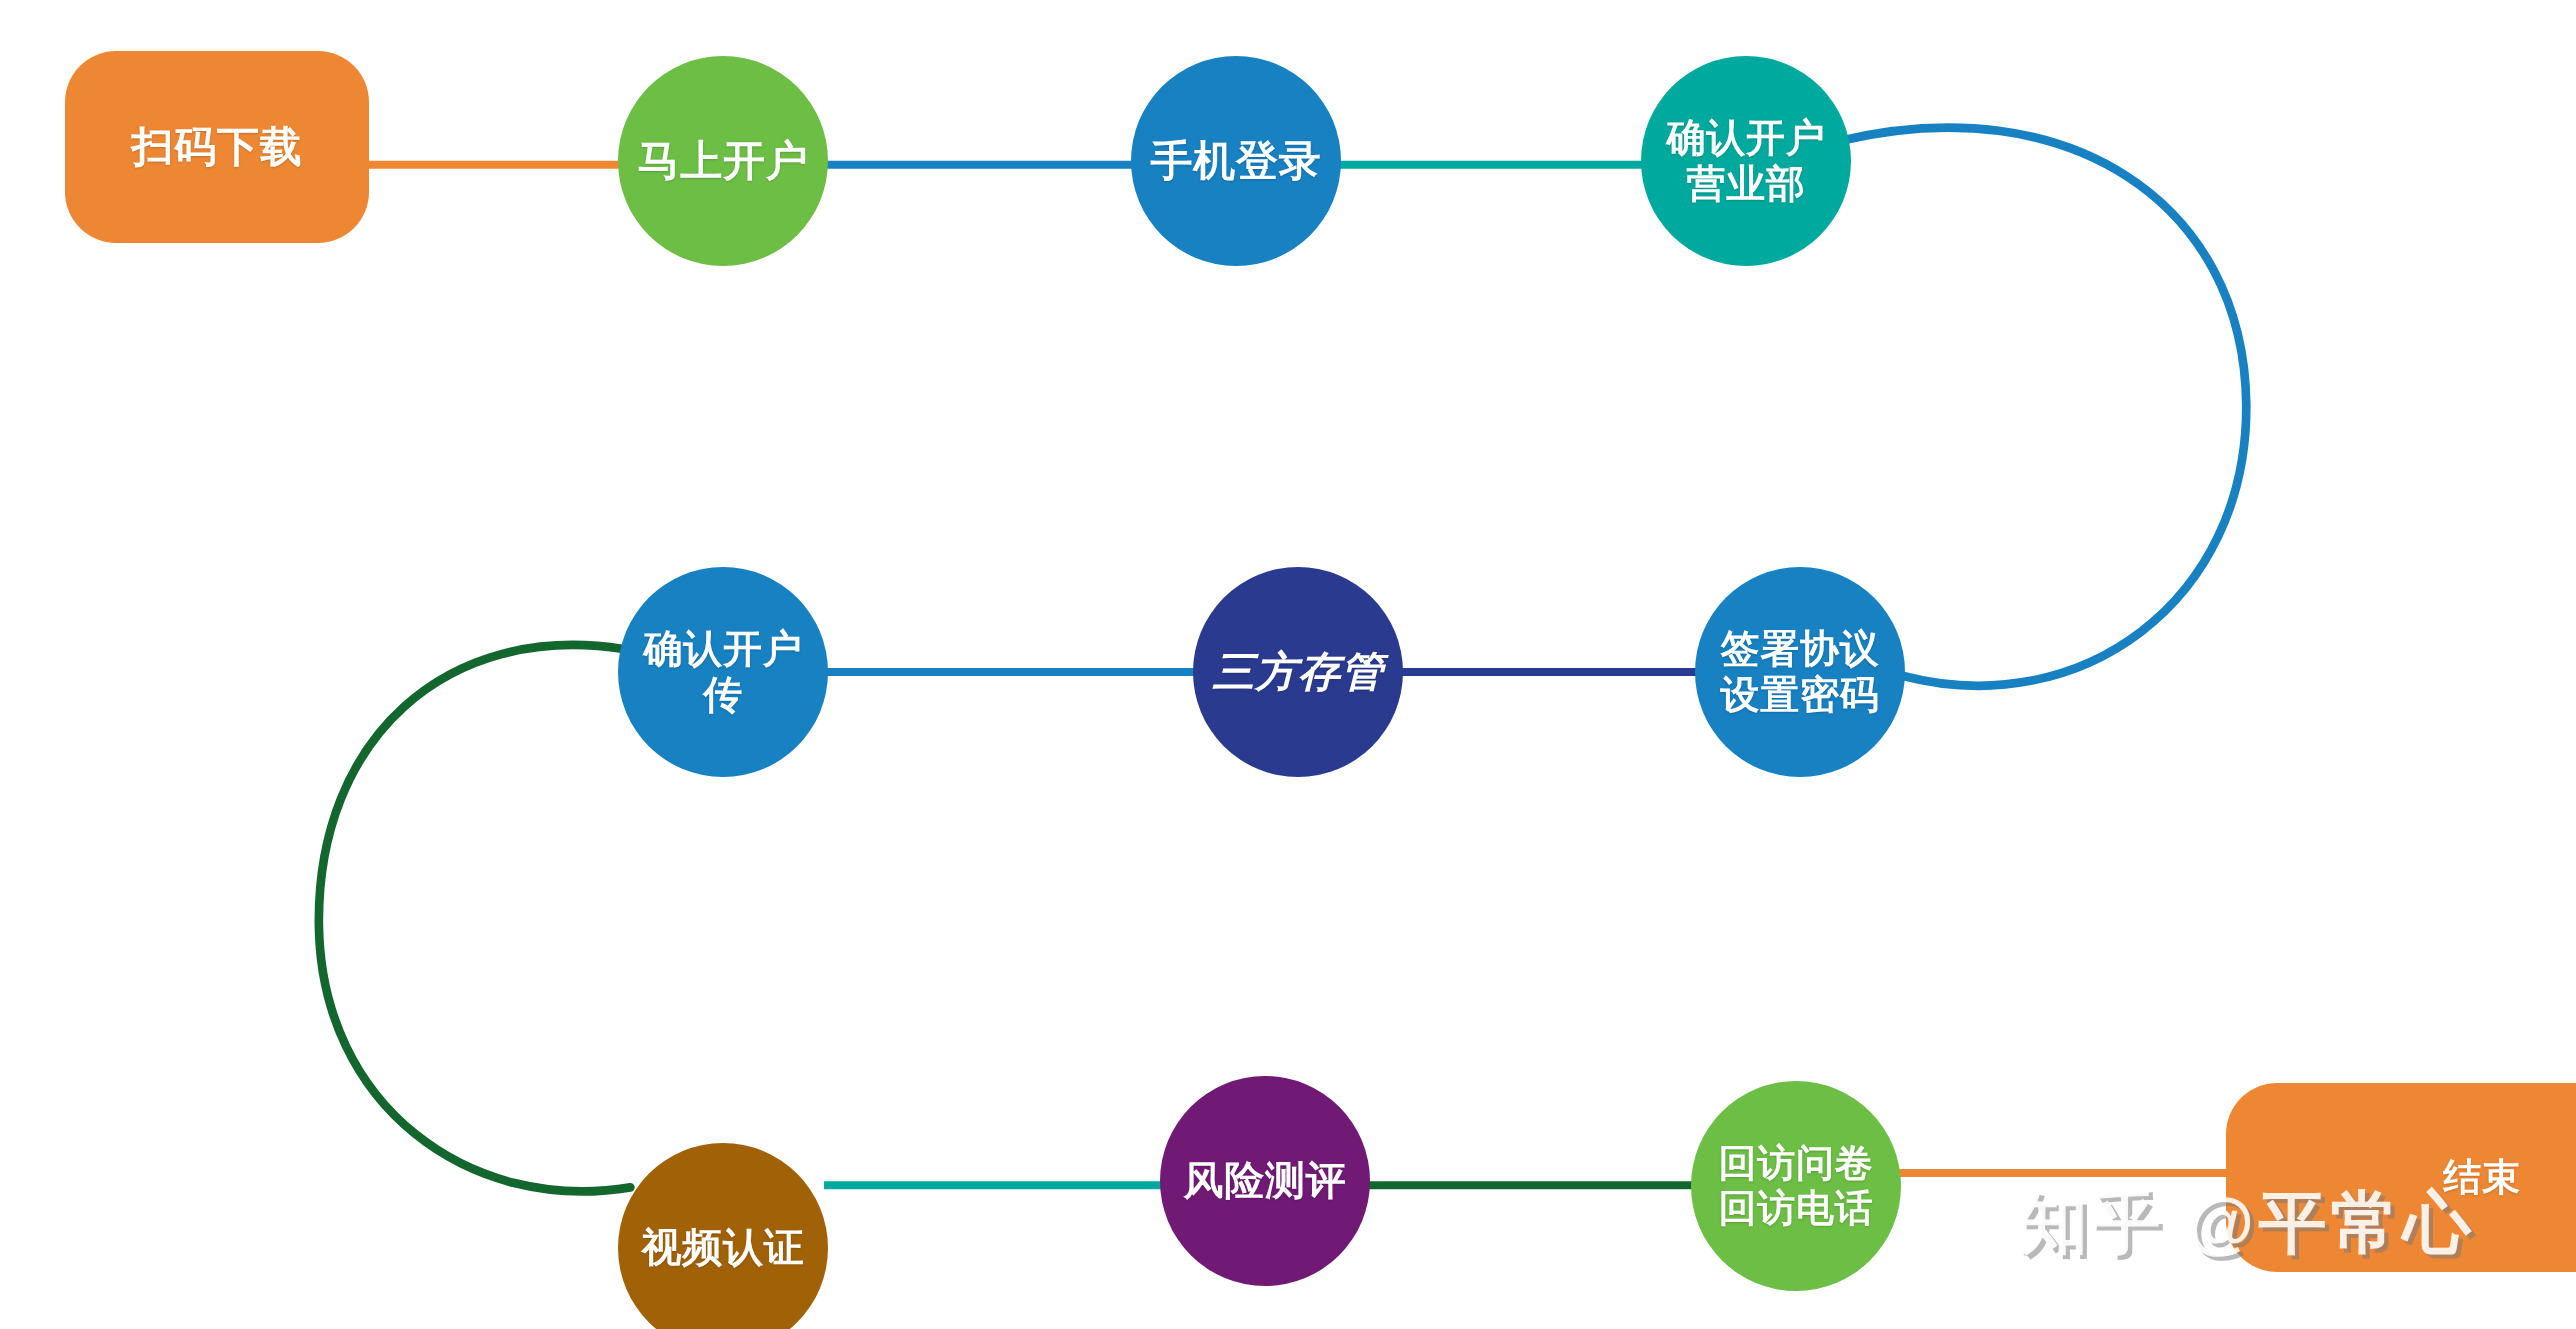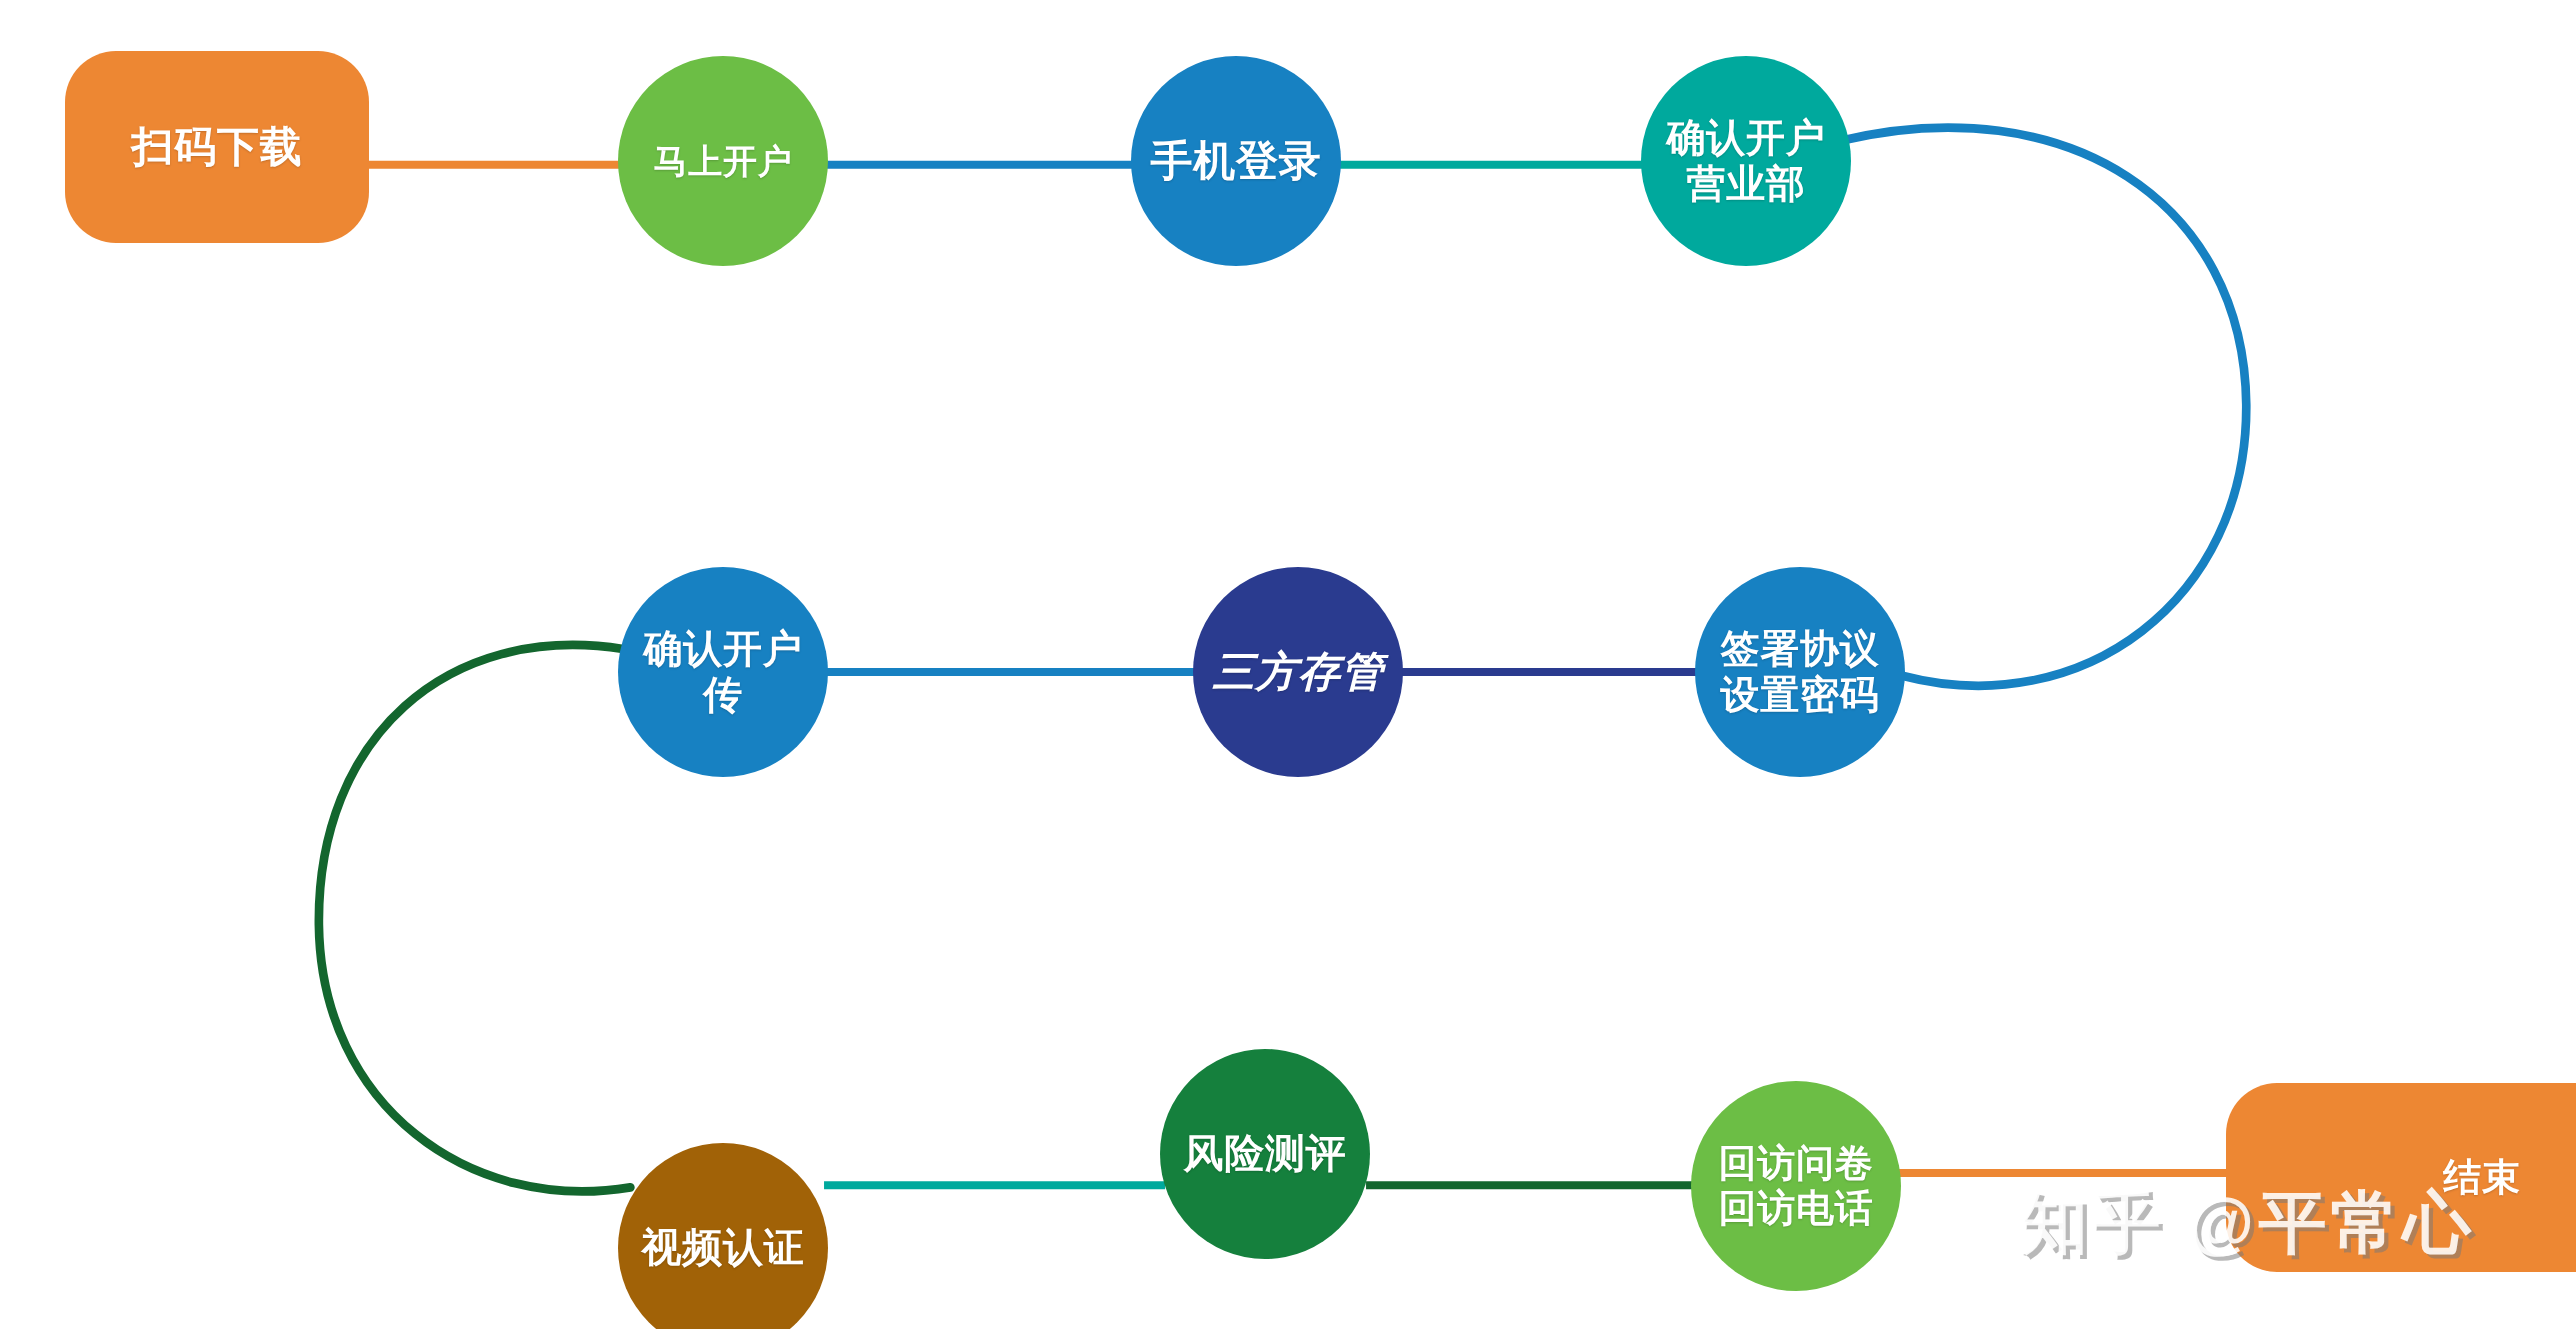--- a/index.html
+++ b/index.html
@@ -44,21 +44,21 @@
   .node.circle{border-radius:50%;}
   .node.terminator{border-radius:51px;}
 
   
   #n-scan{
     left:65px; top:51px; width:304px; height:192px;
     background:#ED8733; font-size:42px;
   }
   #n-open{
     left:618px; top:56px; width:210px; height:210px;
-    background:#6CBE45; font-size:34px;
+    background:#6CBE45; font-size:42px;
   }
   #n-login{
     left:1131px; top:56px; width:210px; height:210px;
     background:#1781C2; font-size:42px;
   }
   #n-branch{
     left:1641px; top:56px; width:210px; height:210px;
     background:#00A99D; font-size:39px;font-family:Liberation Serif, serif;
   }
 
@@ -75,22 +75,22 @@
     left:1695px; top:567px; width:210px; height:210px;
     background:#1781C2; font-size:39px;
   }
 
   
   #n-video{
     left:618px; top:1143px; width:210px; height:210px;
     background:#a16207; font-size:40px;
   }
   #n-risk{
-    left:1160px; top:1049px; width:210px; height:210px;
-    background:#15803d; font-size:40px;
+    left:1160px; top:1076px; width:210px; height:210px;
+    background:#701a75; font-size:40px;
   }
   #n-callback{
     left:1691px; top:1081px; width:210px; height:210px;
     background:#6CBE45; font-size:38px;align-items:center;
   }
   #n-end{
     left:2226px; top:1083px; width:405px; height:189px;
     background:#ED8733; font-size:38px;
     justify-content:flex-start;
     padding-left:210px;

